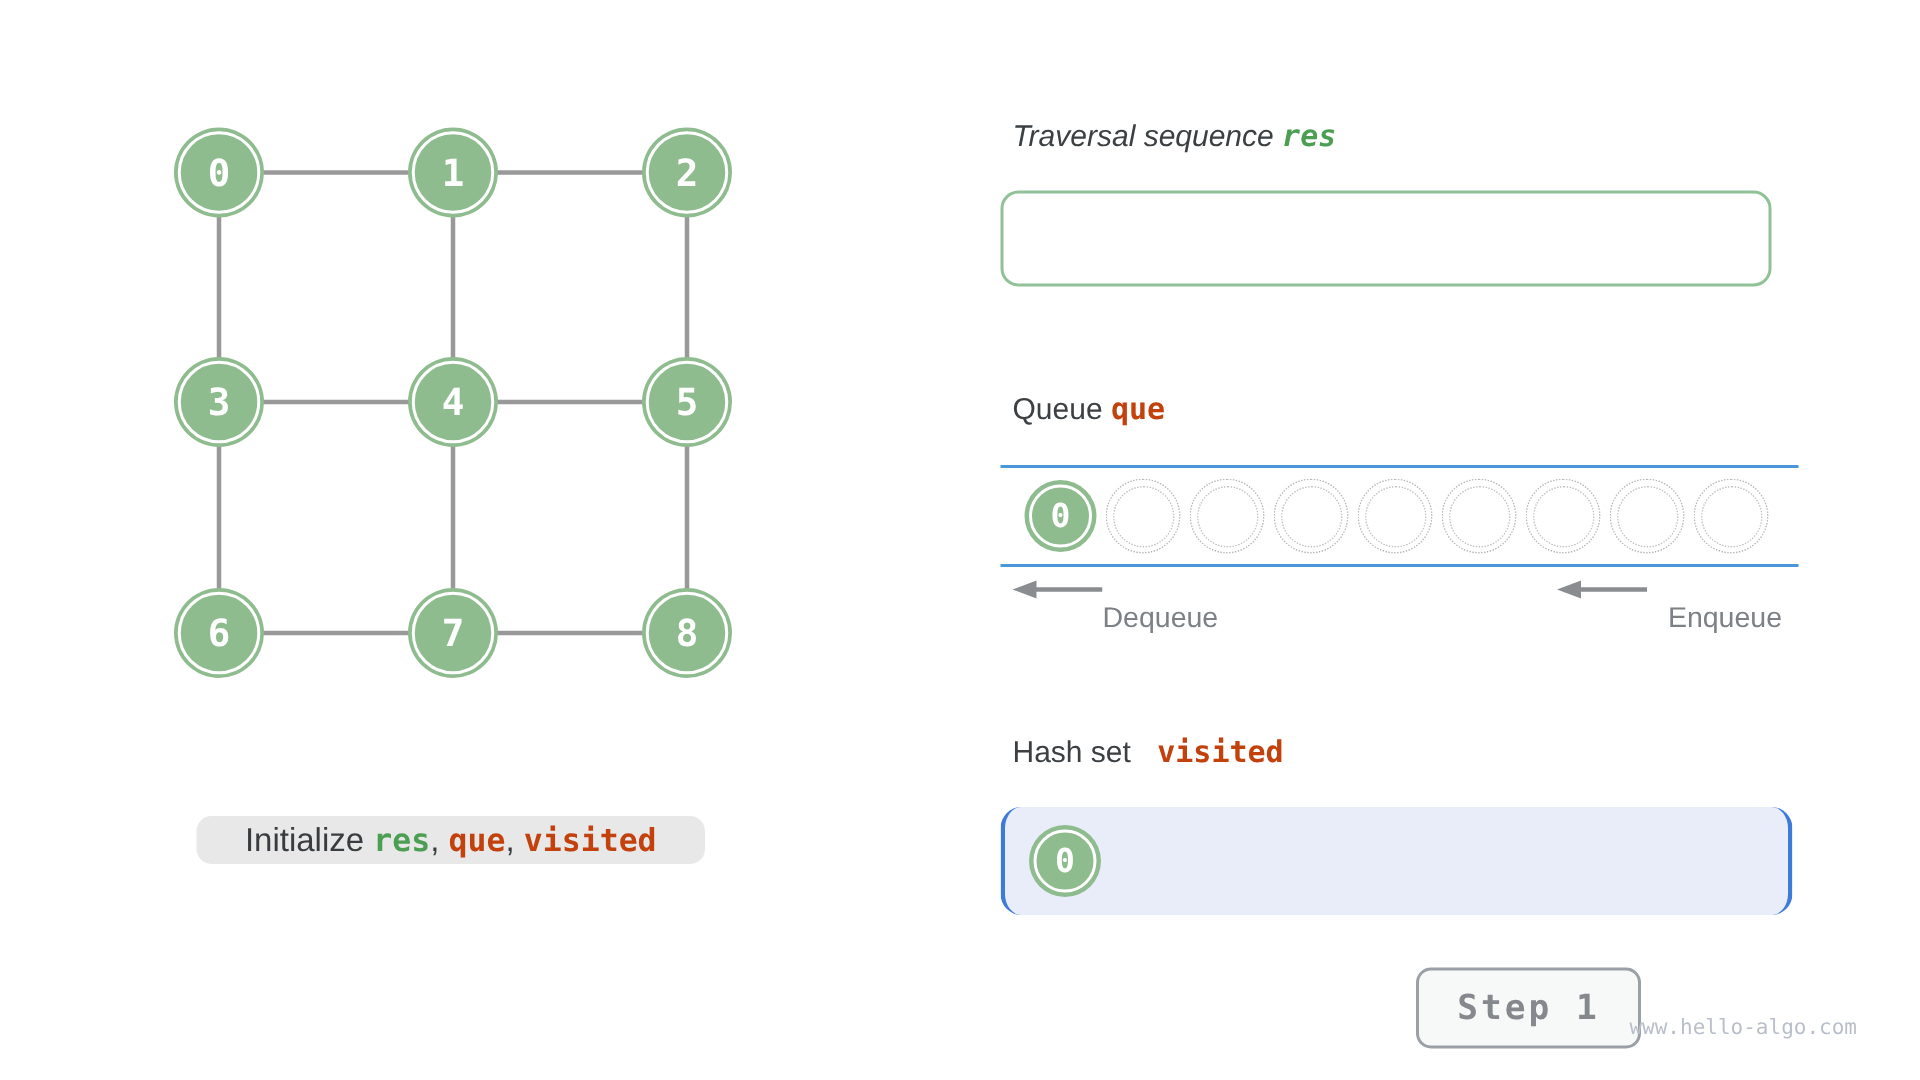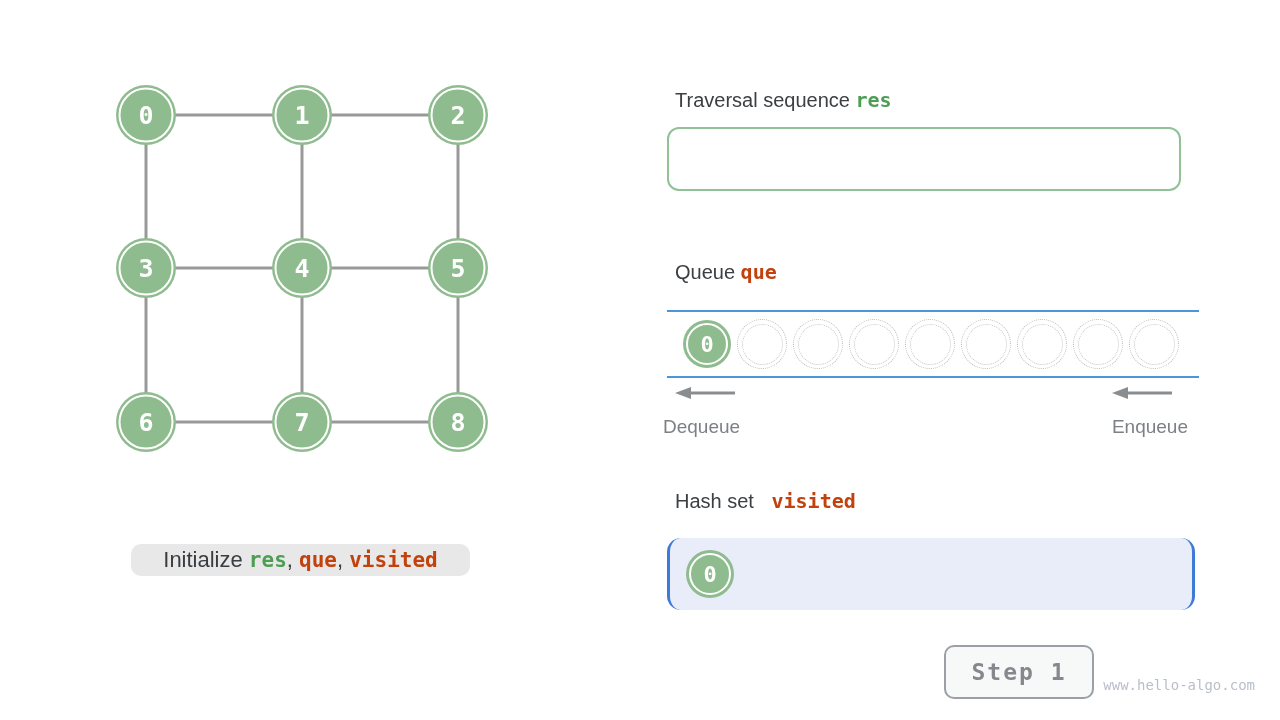--- a/index.html
+++ b/index.html
@@ -50,21 +50,21 @@
   .slot.filled::before{
     content:"";position:absolute;inset:3px;border:2px solid #ffffff;border-radius:50%;
   }
   .slot .val{position:relative;color:#fff;font-family:"DejaVu Sans Mono",monospace;
              font-weight:bold;font-size:22px;}
 
   #queue-legend{
     position:absolute;left:663px;top:386px;width:525px;
     display:flex;justify-content:space-between;
   }
-  .legend-col{display:flex;flex-direction:column;}
+  .legend-col{display:flex;flex-direction:row;}
   .legend-col.left{align-items:flex-start;}
   .legend-col.right{align-items:flex-start;}
   .legend-col.left svg{margin-left:12px;}
   .legend-col.right svg{margin-right:14px;}
   .legend-label{margin-top:16px;font-size:19px;color:#7d8084;}
 
   
   #hash-box{
     position:absolute;left:667px;top:538px;width:506px;height:72px;
     background:#e9edf9;border-radius:14px;
@@ -79,21 +79,21 @@
 
   
   #step-btn{
     position:absolute;left:944px;top:645px;width:146px;height:50px;
     background:#f7f8f8;border:2px solid #9aa0a6;border-radius:10px;
     display:flex;align-items:center;justify-content:center;
     font-family:"DejaVu Sans Mono",monospace;font-weight:bold;font-size:23px;
     letter-spacing:2px;color:#85898d;cursor:pointer;
   }
   #watermark{
-    position:absolute;right:25px;top:677px;
+    position:absolute;right:42px;top:677px;
     font-family:"DejaVu Sans Mono",monospace;font-size:14px;color:#b9bfc9;
   }
 </style>
 </head>
 <body>
 
 <div id="stage">
 
   <svg id="graph-svg" width="440" height="425" viewBox="0 0 440 425">
       <line x1="66" y1="56" x2="222" y2="56" stroke="#999999" stroke-width="3"></line>
@@ -152,21 +152,21 @@
         <circle cx="378" cy="363" r="30" fill="#8fbc8f"></circle>
         <circle cx="378" cy="363" r="26.5" fill="none" stroke="#ffffff" stroke-width="2"></circle>
         <text x="378" y="363" dy="0.35em" text-anchor="middle" fill="#ffffff" font-family="&quot;DejaVu Sans Mono&quot;,monospace" font-size="25" font-weight="bold">8</text>
       </g>
     </svg>
 
   <div id="caption" class="pre">
     <span>Initialize </span><span class="mono tok-res">res</span><span>, </span><span class="mono tok-que">que</span><span>, </span><span class="mono tok-visited">visited</span>
   </div>
 
-  <div class="heading pre" style="top:88px;">
+  <div class="heading pre" style="top:78px;font-style:italic;">
     <span>Traversal sequence </span><span class="mono tok-res">res</span>
   </div>
   <div id="res-box"></div>
 
   <div class="heading pre" style="top:260px;">
     <span>Queue </span><span class="mono tok-que">que</span>
   </div>
   <div id="queue-box">
       <div class="slot filled">
         <span class="val">0</span>

